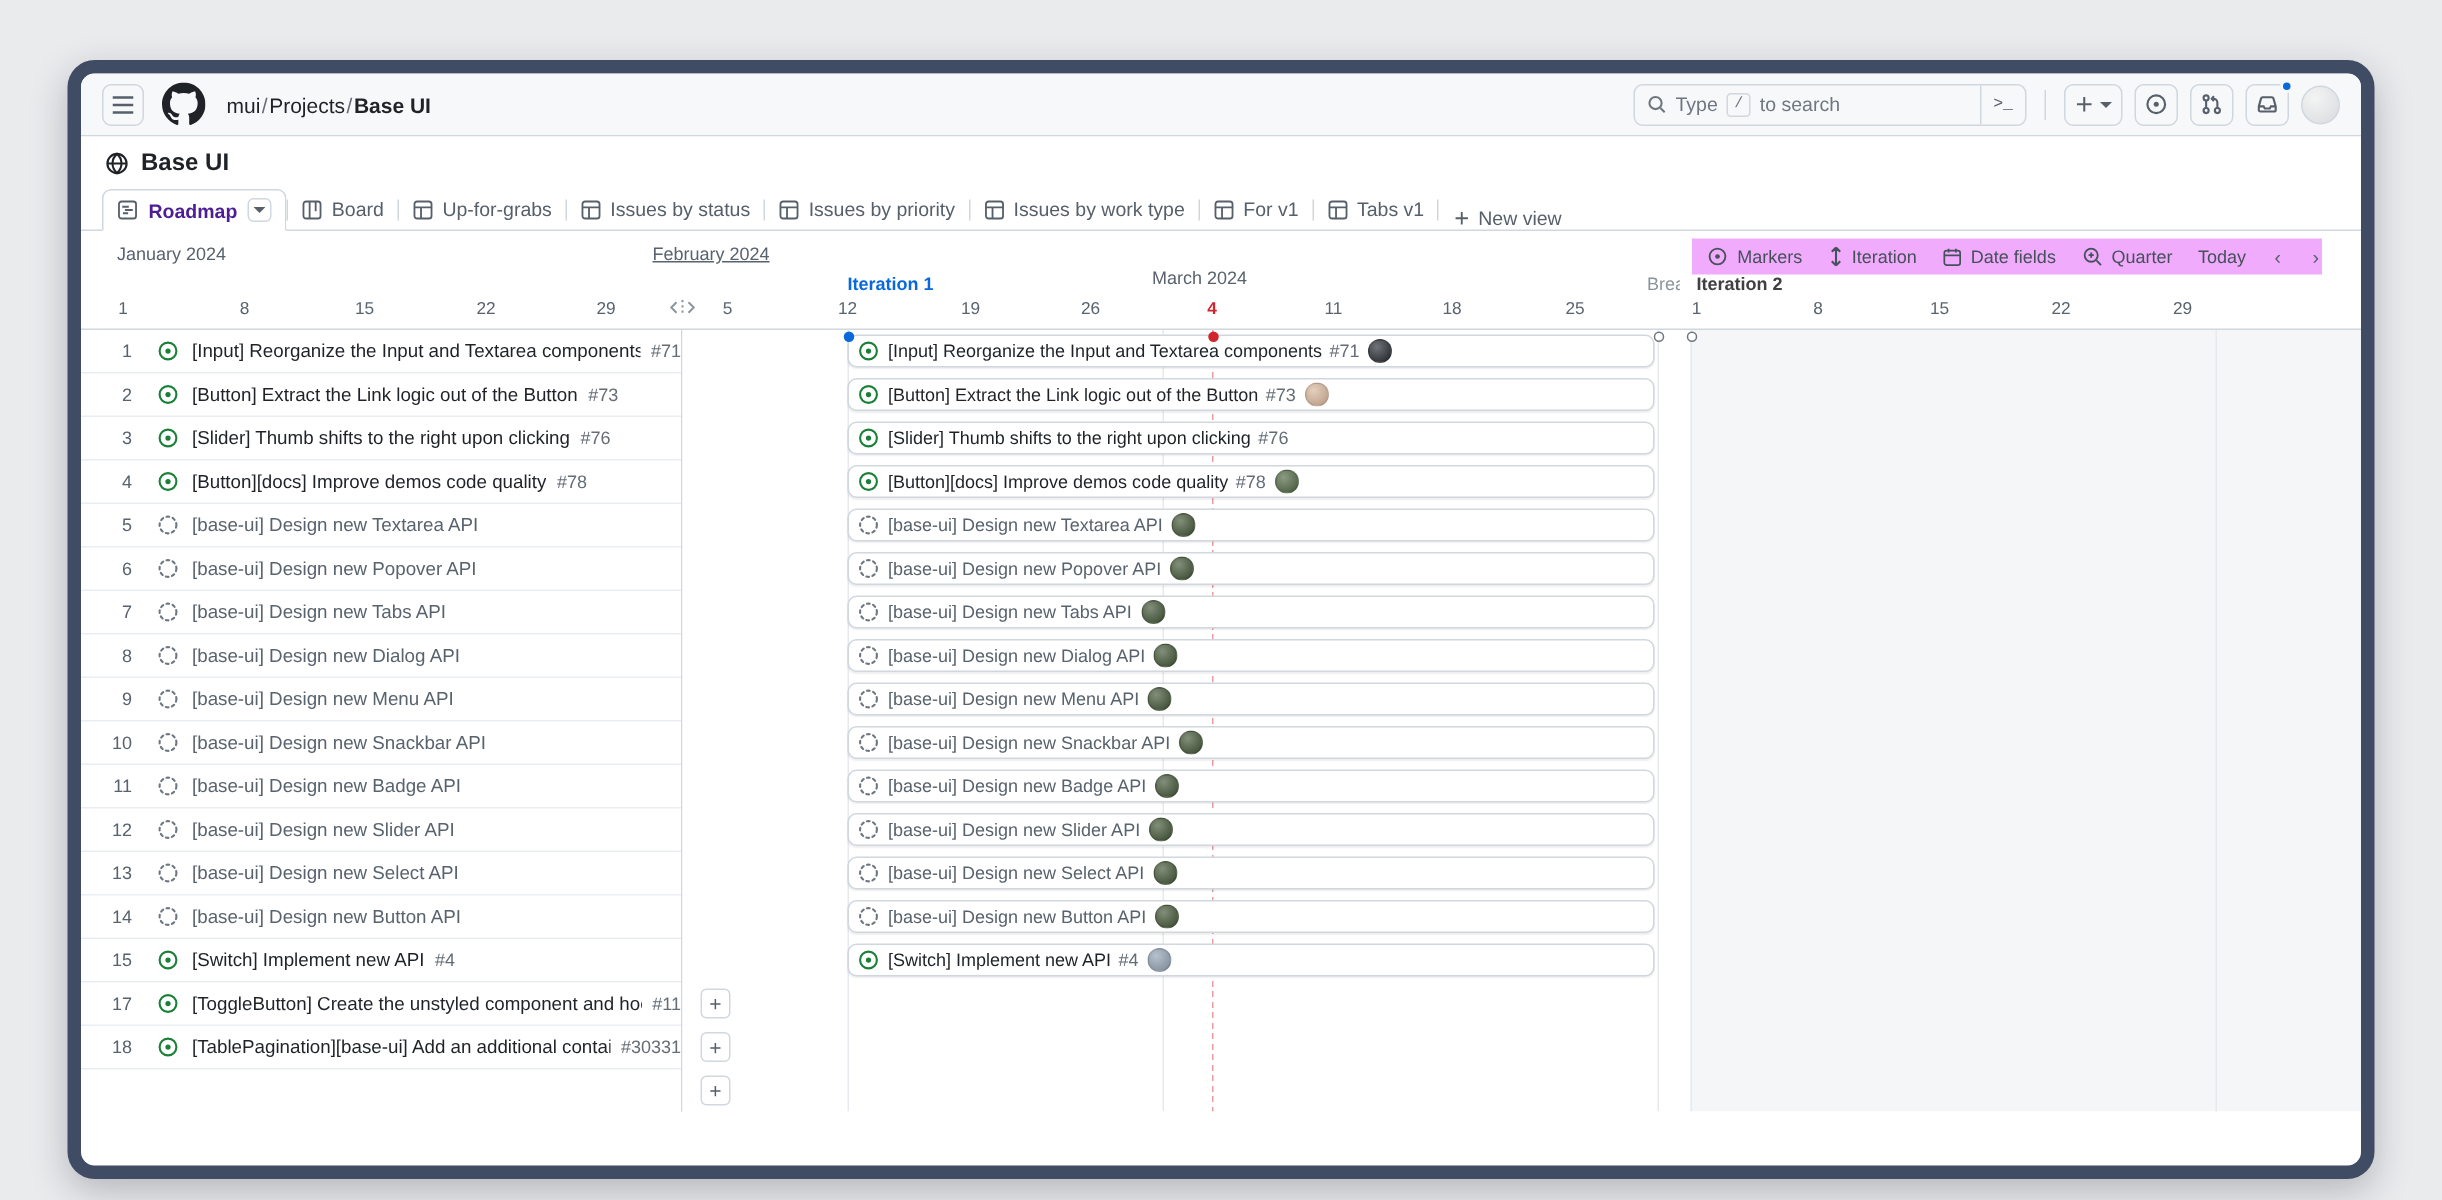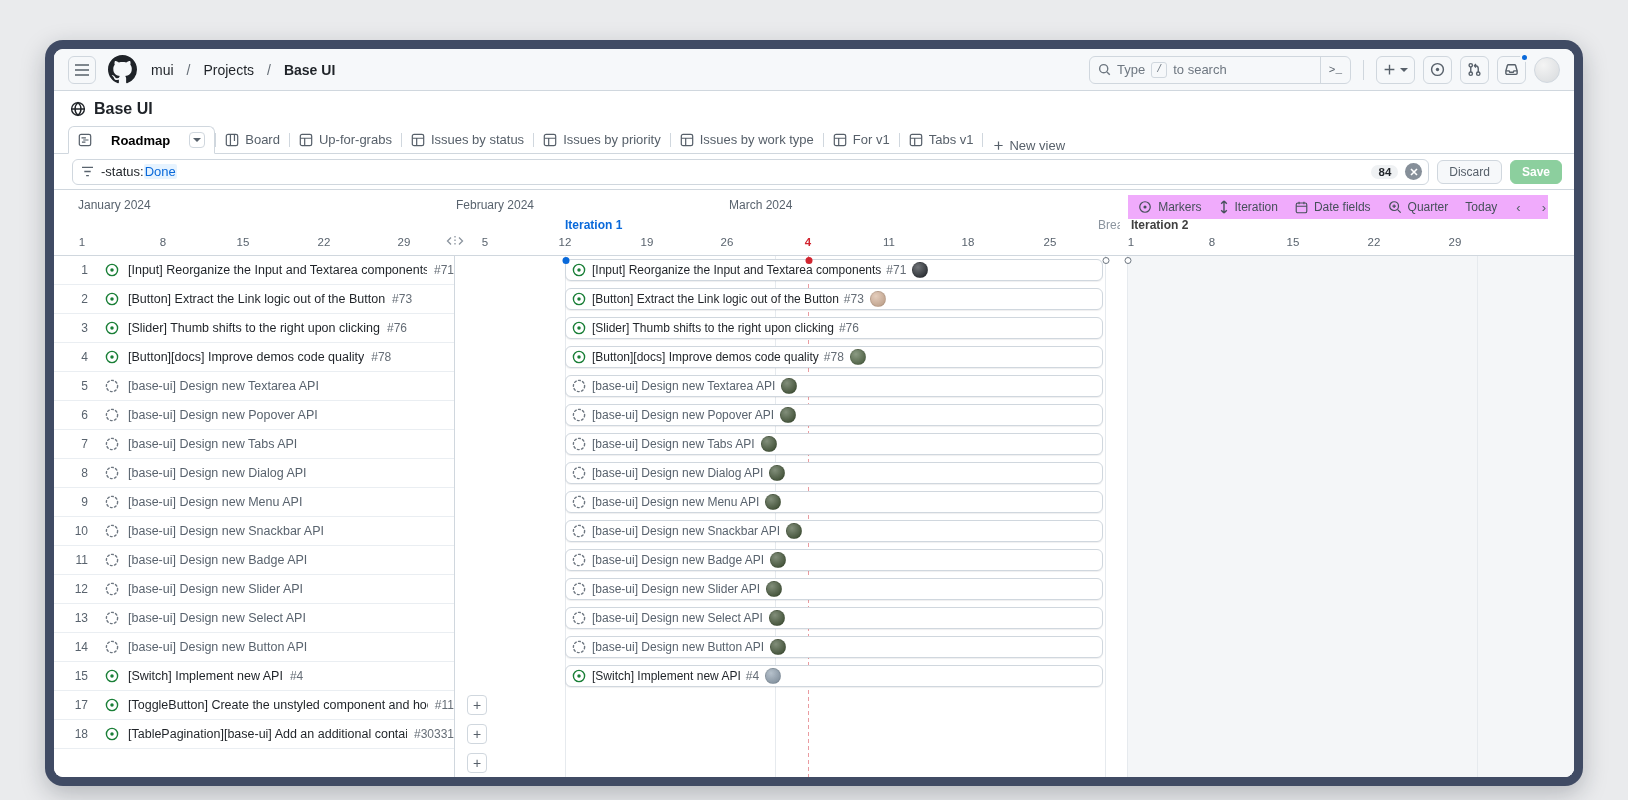--- a/index.html
+++ b/index.html
@@ -5,21 +5,21 @@
   *{box-sizing:border-box;margin:0;padding:0}
   html,body{width:1628px;height:800px;overflow:hidden}
   body{background:#eaebed;font-family:"Liberation Sans","DejaVu Sans",sans-serif;-webkit-font-smoothing:antialiased;position:relative}
   .frame{position:absolute;left:45px;top:40px;width:1538px;height:746px;background:#404b64;border-radius:18px;padding:9px;box-shadow:0 8px 24px rgba(20,26,40,.25)}
   .page{position:relative;width:1520px;height:728px;background:#fff;border-radius:9px;overflow:hidden}
 
   
   .topnav{height:42px;background:#f6f8fa;border-bottom:1px solid #d0d7de;display:flex;align-items:center;padding:0 14px;gap:10px}
   .hamburger{width:28px;height:28px;border:1px solid #d0d7de;border-radius:6px;background:#f6f8fa;display:flex;align-items:center;justify-content:center;cursor:pointer}
   .gh-logo{display:flex;align-items:center;margin-left:2px}
-  .crumbs{display:flex;align-items:flex-start;gap:13px;font-size:14px;color:#1f2328;margin-left:4px}
+  .crumbs{display:flex;align-items:flex-start;gap:1px;font-size:14px;color:#1f2328;margin-left:4px}
   .crumbs .sep{color:#656d76}
   .crumbs .leaf{font-weight:700}
   .crumbs .link{cursor:pointer}
   .nav-right{margin-left:auto;display:flex;align-items:center;gap:8px}
   .searchbox{width:262px;height:28px;border:1px solid #d0d7de;border-radius:6px;background:#f6f8fa;display:flex;align-items:center;padding:0 0 0 8px;color:#6e7781;font-size:13px;gap:6px;cursor:text}
   .searchbox .grow{flex:1}
   kbd.keycap{border:1px solid #d0d7de;border-radius:3px;font-size:10px;padding:0 4px;line-height:14px;color:#6e7781;font-family:"Liberation Mono",monospace;background:#f6f8fa}
   .cmd{border-left:1px solid #d0d7de;height:100%;display:flex;align-items:center;padding:0 8px;font-family:"Liberation Mono",monospace;font-size:11px;color:#57606a}
   .navdiv{width:1px;height:20px;background:#d0d7de;margin:0 4px}
   .icobtn{height:28px;min-width:28px;border:1px solid #d0d7de;border-radius:6px;background:#f6f8fa;display:flex;align-items:center;justify-content:center;color:#57606a;cursor:pointer;position:relative;padding:0 6px;gap:4px}
@@ -29,21 +29,21 @@
   
   .titlebar{height:35px;display:flex;align-items:center;padding:0 16px;gap:8px;background:#fff}
   .proj-title{font-size:16px;font-weight:700;color:#1f2328}
   .tb-right{margin-left:auto;display:flex;align-items:center;gap:8px}
   .pill-btn{font-size:12px;color:#24292f;background:#f3f5f7;border:1px solid #e3e7eb;border-radius:999px;padding:3px 10px;cursor:pointer;white-space:nowrap}
   .sq-btn{width:26px;height:24px;border:1px solid #d0d7de;border-radius:6px;background:#fff;display:flex;align-items:center;justify-content:center;color:#57606a;cursor:pointer}
   .kebab{border:none;background:transparent;color:#57606a;font-weight:700;letter-spacing:1px;cursor:pointer;font-size:14px;padding:0 4px}
 
   
   .tabs{height:28px;display:flex;align-items:flex-end;padding:0 14px;border-bottom:1px solid #d0d7de;background:#fff}
-  .tab-active{display:flex;align-items:center;gap:19px;height:28px;padding:0 9px;background:#fff;border:1px solid #d0d7de;border-bottom-color:#fff;border-radius:6px 6px 0 0;font-size:13px;font-weight:600;color:#000000;margin-bottom:-1px;cursor:pointer}
+  .tab-active{display:flex;align-items:center;gap:7px;height:28px;padding:0 9px;background:#fff;border:1px solid #d0d7de;border-bottom-color:#fff;border-radius:6px 6px 0 0;font-size:13px;font-weight:600;color:#4c1d95;margin-bottom:-1px;cursor:pointer}
   .caretbox{width:16px;height:16px;border:1px solid #d0d7de;border-radius:4px;display:flex;align-items:center;justify-content:center;color:#57606a;cursor:pointer}
   .tab{display:flex;align-items:center;gap:6px;padding:0 9px;font-size:13px;color:#57606a;height:100%;cursor:pointer;white-space:nowrap}
   .tabsep{width:1px;height:14px;background:#d0d7de;align-self:center}
   .newview{display:flex;align-items:center;gap:5px;color:#57606a;font-size:13px;padding:0 10px;cursor:pointer;white-space:nowrap}
 
   
   .filterbar{height:36px;display:flex;align-items:center;padding:0 12px 0 18px;gap:8px;border-bottom:1px solid #d0d7de;background:#fff}
   .filterinput{flex:1;height:26px;border:1px solid #d0d7de;border-radius:6px;display:flex;align-items:center;padding:0 6px 0 8px;gap:7px;font-size:13px;cursor:text}
   .q-neg{color:#1f2328}
   .q-val{color:#0969da;background:rgba(84,174,255,.15);border-radius:2px;padding:0 1px}
@@ -246,40 +246,23 @@
           <span class="tabsep"></span>
         </span>
       <span class="newview">
         <svg width="11" height="11" viewBox="0 0 16 16" stroke="#57606a" stroke-width="1.8">
             <path d="M8 2v12M2 8h12"></path>
           </svg>
         <span>New view</span>
       </span>
     </nav>
 
-    <div class="filterbar">
-      <div class="filterinput">
-        <svg width="13" height="11" viewBox="0 0 14 12" stroke="#59636e" stroke-width="1.5">
-            <path d="M1 1.5h12M3.5 6h7M5.5 10.5h3"></path>
-          </svg>
-        <span><span class="q-neg">-status:</span><span class="q-val">Done</span></span>
-        <span class="f-spacer"></span>
-        <span class="countpill">84</span>
-        <span class="clearx">
-          <svg width="8" height="8" viewBox="0 0 8 8" stroke="#fff" stroke-width="1.6">
-              <path d="M1 1l6 6M7 1L1 7"></path>
-            </svg>
-        </span>
-      </div>
-      <button class="btn">Discard</button>
-      <button class="btn save">Save</button>
-    </div>
 
     <div class="rm-head">
-      <span id="months"><span class="month" style="left: 24px;">January 2024</span><span class="month" style="left: 402px;">February 2024</span><span class="month" style="left: 675px;">March 2024</span><span class="month clip" style="left: 1077px;">April 2024</span></span>
+      <span id="months"><span class="month" style="left: 24px;">January 2024</span><span class="month" style="left: 381px; text-decoration: underline;">February 2024</span><span class="month" style="left: 714px; margin-top: 16px;">March 2024</span><span class="month clip" style="left: 1077px;">April 2024</span></span>
       <span id="iters"><span class="iter current" style="left: 511px;">Iteration 1</span><span class="iter muted" style="left: 1044px;">Break</span><span class="iter plain" style="left: 1077px;">Iteration 2</span></span>
       <span id="ticks"><span class="tick" style="left: 28px;">1</span><span class="tick" style="left: 109px;">8</span><span class="tick" style="left: 189px;">15</span><span class="tick" style="left: 270px;">22</span><span class="tick" style="left: 350px;">29</span><span class="tick" style="left: 431px;">5</span><span class="tick" style="left: 511px;">12</span><span class="tick" style="left: 593px;">19</span><span class="tick" style="left: 673px;">26</span><span class="tick today" style="left: 754px;">4</span><span class="tick" style="left: 835px;">11</span><span class="tick" style="left: 914px;">18</span><span class="tick" style="left: 996px;">25</span><span class="tick" style="left: 1077px;">1</span><span class="tick" style="left: 1158px;">8</span><span class="tick" style="left: 1239px;">15</span><span class="tick" style="left: 1320px;">22</span><span class="tick" style="left: 1401px;">29</span></span>
       <span class="handle">
         <svg width="18" height="10" viewBox="0 0 18 10" fill="none" stroke="#8b949e" stroke-width="1.3">
             <path d="M5 1.5L1.5 5 5 8.5M13 1.5L16.5 5 13 8.5"></path>
             <path d="M9 0v10" stroke-dasharray="1.5 2"></path>
           </svg>
       </span>
       <div class="rm-toolbar">
         <button class="tool">

